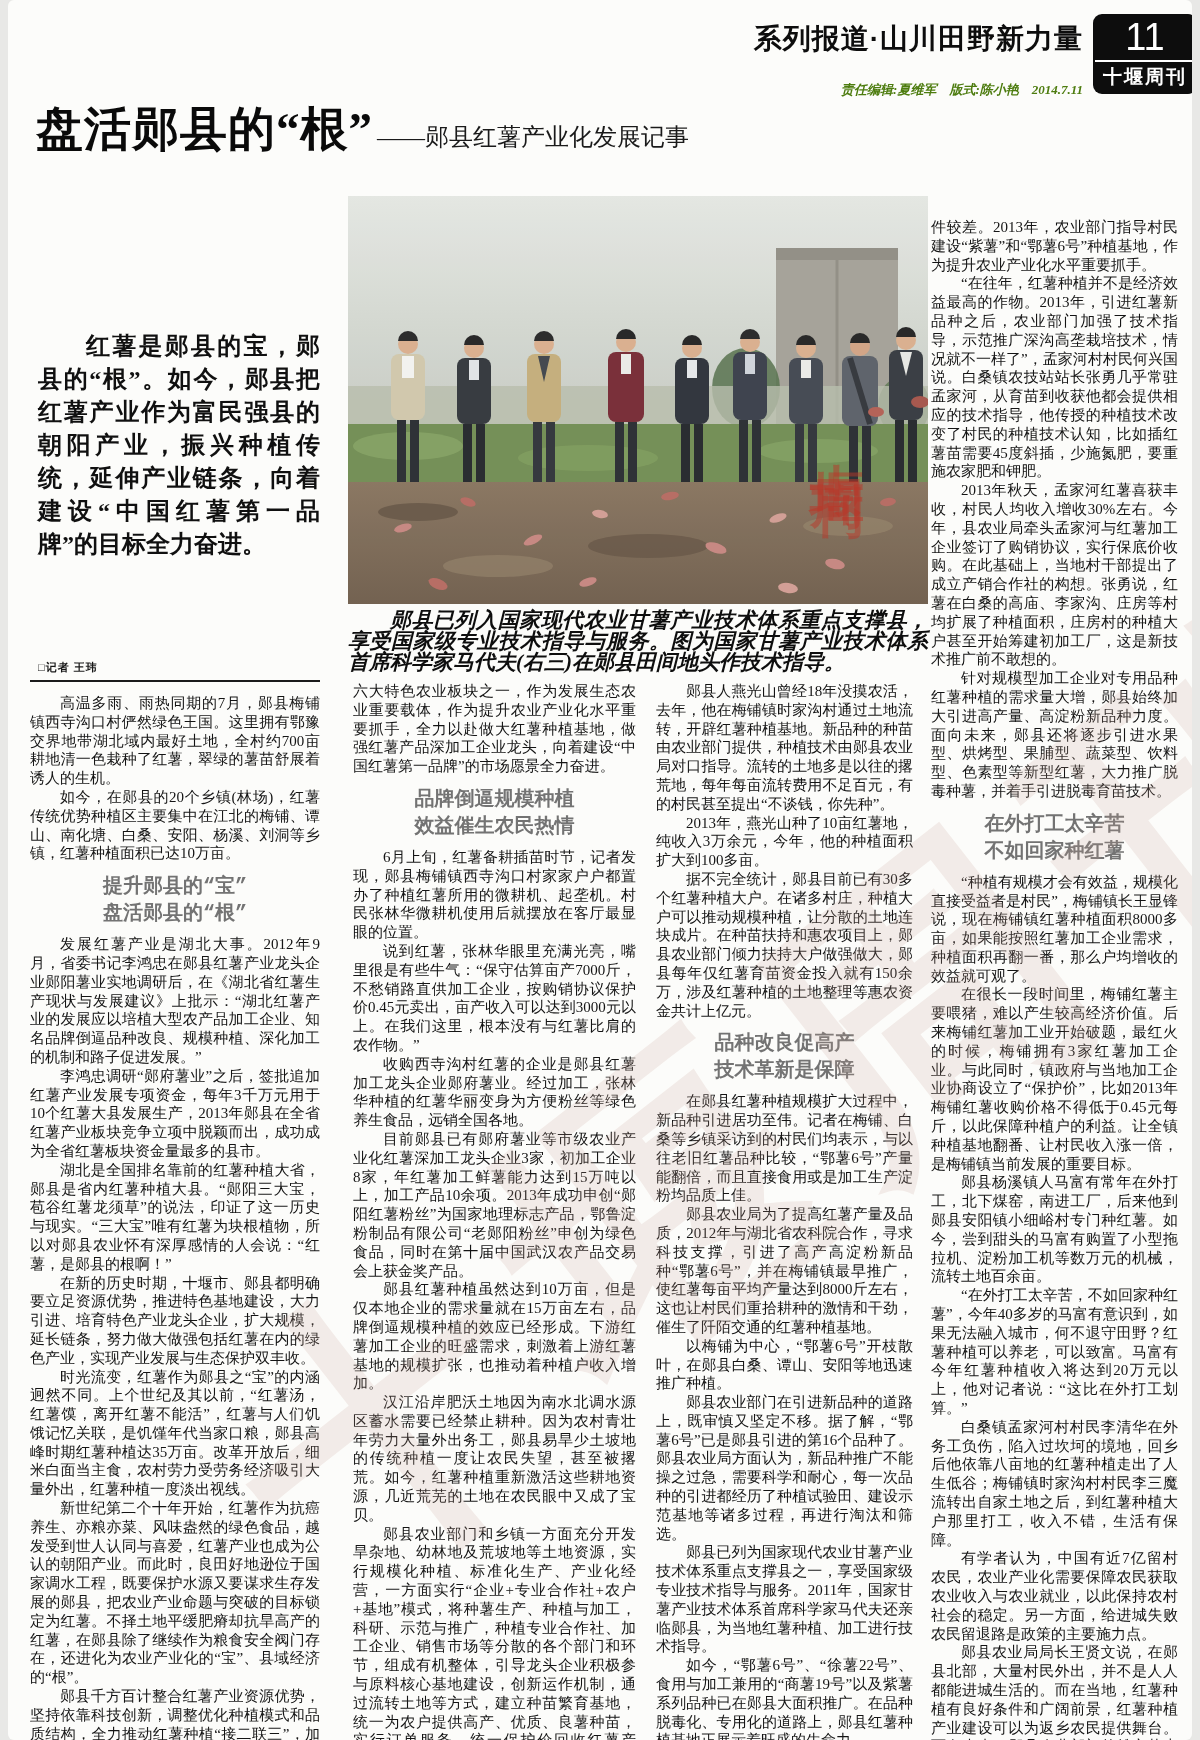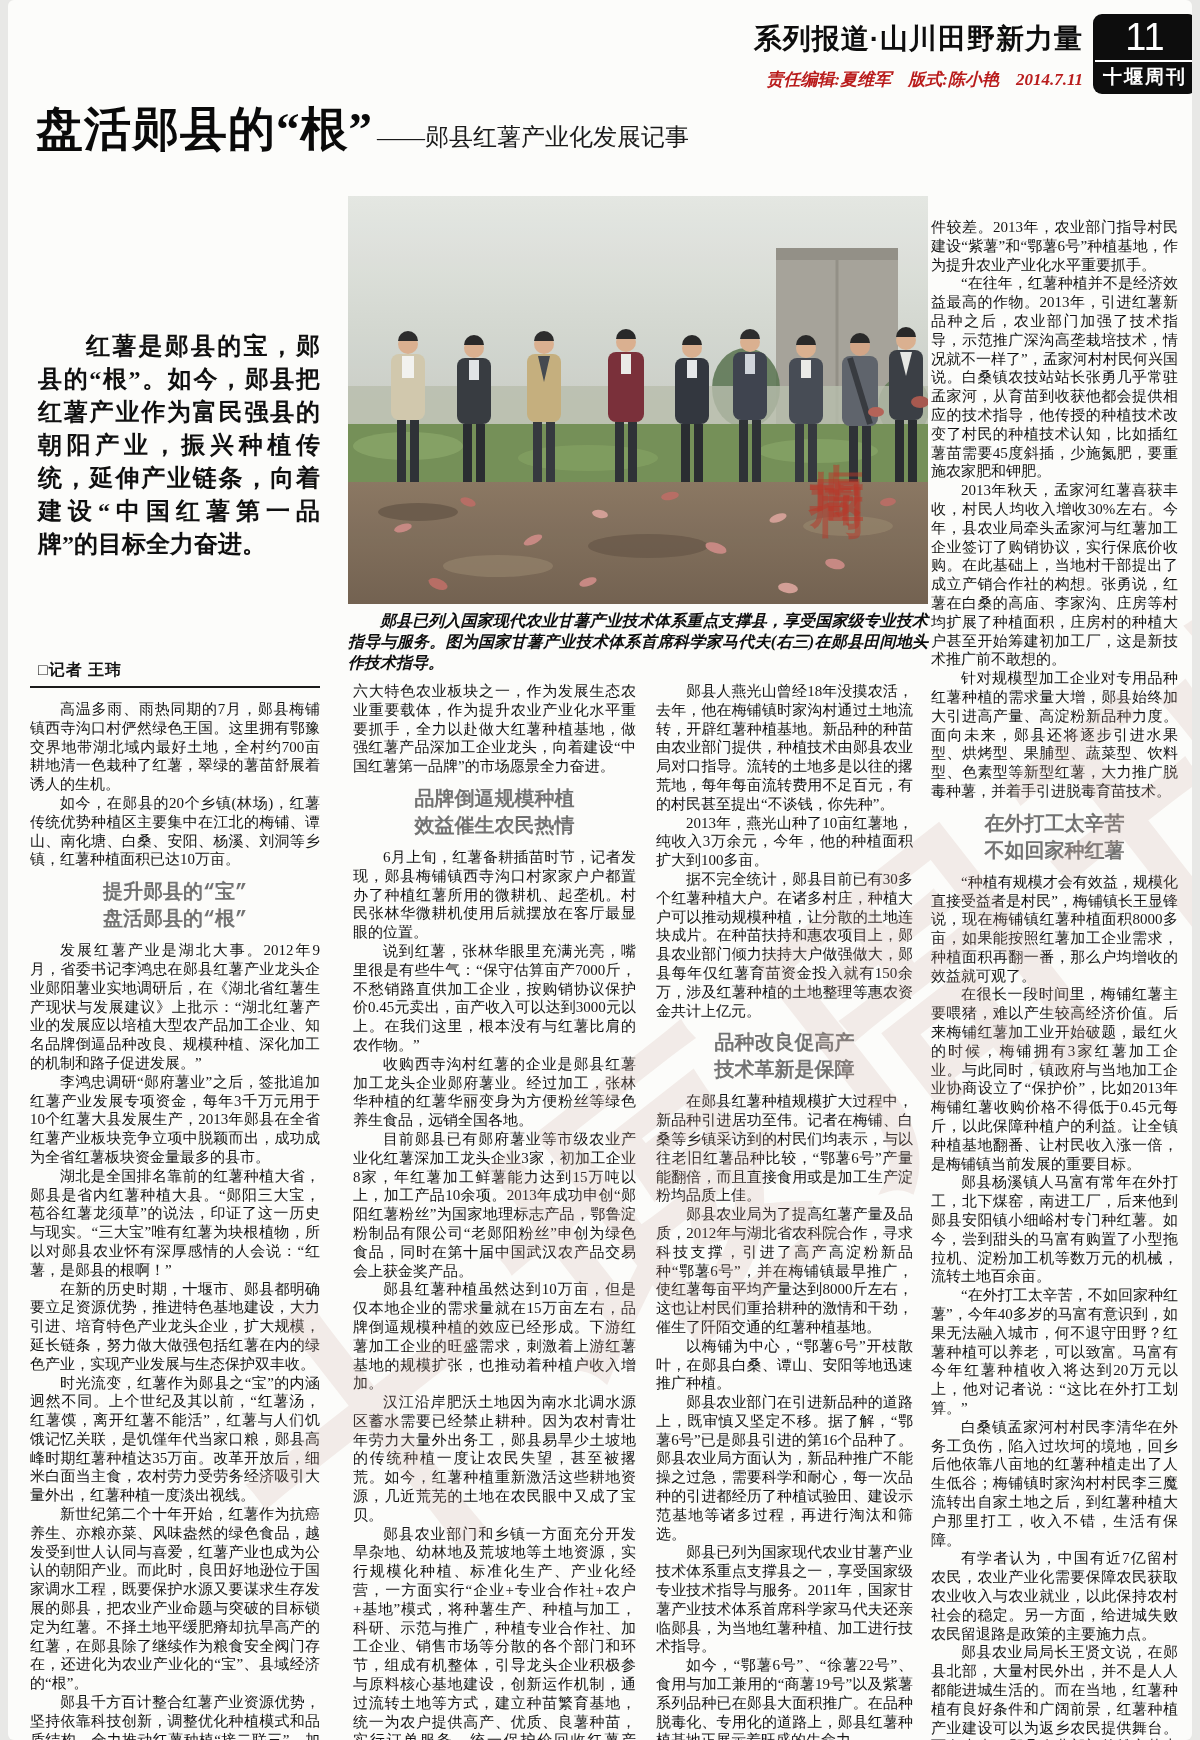--- a/index.html
+++ b/index.html
@@ -2,48 +2,48 @@
 <html><head>
 <meta charset="utf-8">
 <style>
   html,body{margin:0;padding:0;background:#e8e8e6;}
   .page{position:relative;width:1184px;height:1740px;overflow:hidden;background:#fcfcfa;
         font-family:"Liberation Serif","DejaVu Serif",serif;color:#161616;margin:0 auto;border-radius:6px;}
   
   .masthead{position:absolute;top:20px;left:580px;width:495px;text-align:right;}
   .mast-title{font-family:"Liberation Sans","DejaVu Sans",sans-serif;font-weight:bold;
               font-size:28px;letter-spacing:1px;color:#0d0d0d;}
-  .mast-editors{margin-top:10px;font-size:17px;font-weight:bold;font-style:italic;color:#b91c1c;}
+  .mast-editors{margin-top:23px;font-size:13px;font-weight:bold;font-style:italic;color:#4d7c0f;}
   .badge{position:absolute;left:1085px;top:14px;width:104px;height:80px;background:#0d0d0d;
          border-radius:9px;color:#fff;text-align:center;overflow:hidden;}
   .badge-num{font-family:"Liberation Sans","DejaVu Sans",sans-serif;font-weight:normal;
              font-size:38px;line-height:46px;}
   .badge-sep{height:2px;background:#fff;margin:0 2px;}
   .badge-name{font-family:"Liberation Sans","DejaVu Sans",sans-serif;font-weight:bold;
               font-size:19px;line-height:29px;letter-spacing:2px;}
   
   .headline{position:absolute;left:28px;top:98px;white-space:nowrap;}
   .headline-main{font-size:47px;font-weight:bold;letter-spacing:1px;color:#0a0a0a;}
   .headline-sub{font-size:24px;color:#1a1a1a;margin-left:4px;}
   
   .intro{position:absolute;left:30px;top:330px;width:282px;font-size:24px;line-height:33px;
          font-weight:bold;text-align:justify;text-indent:2em;color:#101010;}
   
   .photo{position:absolute;left:340px;top:196px;width:580px;height:408px;margin:0;overflow:hidden;}
   .photo svg{display:block;}
-  .caption{position:absolute;left:340px;top:610px;width:580px;font-size:16px;line-height:21px;
+  .caption{position:absolute;left:340px;top:610px;width:580px;font-size:21px;line-height:21px;
            font-weight:bold;font-style:italic;text-align:justify;text-indent:2em;color:#0e0e0e;}
   
   .col{position:absolute;overflow:hidden;text-align:justify;}
   .col1{left:22px;top:660px;width:290px;height:1080px;}
   .col2{left:345px;top:682px;width:283px;height:1058px;}
   .col3{left:648px;top:682px;width:257px;height:1058px;}
   .col4{left:923px;top:218px;width:247px;height:1522px;}
   .byline{font-family:"Liberation Sans","DejaVu Sans",sans-serif;font-weight:bold;
-          font-size:16px;letter-spacing:1px;padding-left:8px;}
+          font-size:11px;letter-spacing:1px;padding-left:8px;}
   .byline-rule{border-bottom:2px solid #1b1b1b;margin:5px 0 12px 0;}
   .bp{margin:0;text-indent:2em;font-size:15px;line-height:18.8px;color:#141414;}
   .subhead{font-family:Liberation Mono, monospace;font-weight:bold;
            font-size:20px;line-height:27px;text-align:center;margin:10px 0 8px 0;color:#737373;}
   
   .wm-diag{position:absolute;left:140px;top:1360px;transform:rotate(-38deg);transform-origin:0 0;
            font-family:"Liberation Sans","DejaVu Sans",sans-serif;font-weight:bold;
            font-size:300px;letter-spacing:40px;white-space:nowrap;color:rgba(200,158,148,0.18);
            z-index:6;pointer-events:none;}
   .wm-red{position:absolute;left:793px;top:420px;writing-mode:vertical-rl;

